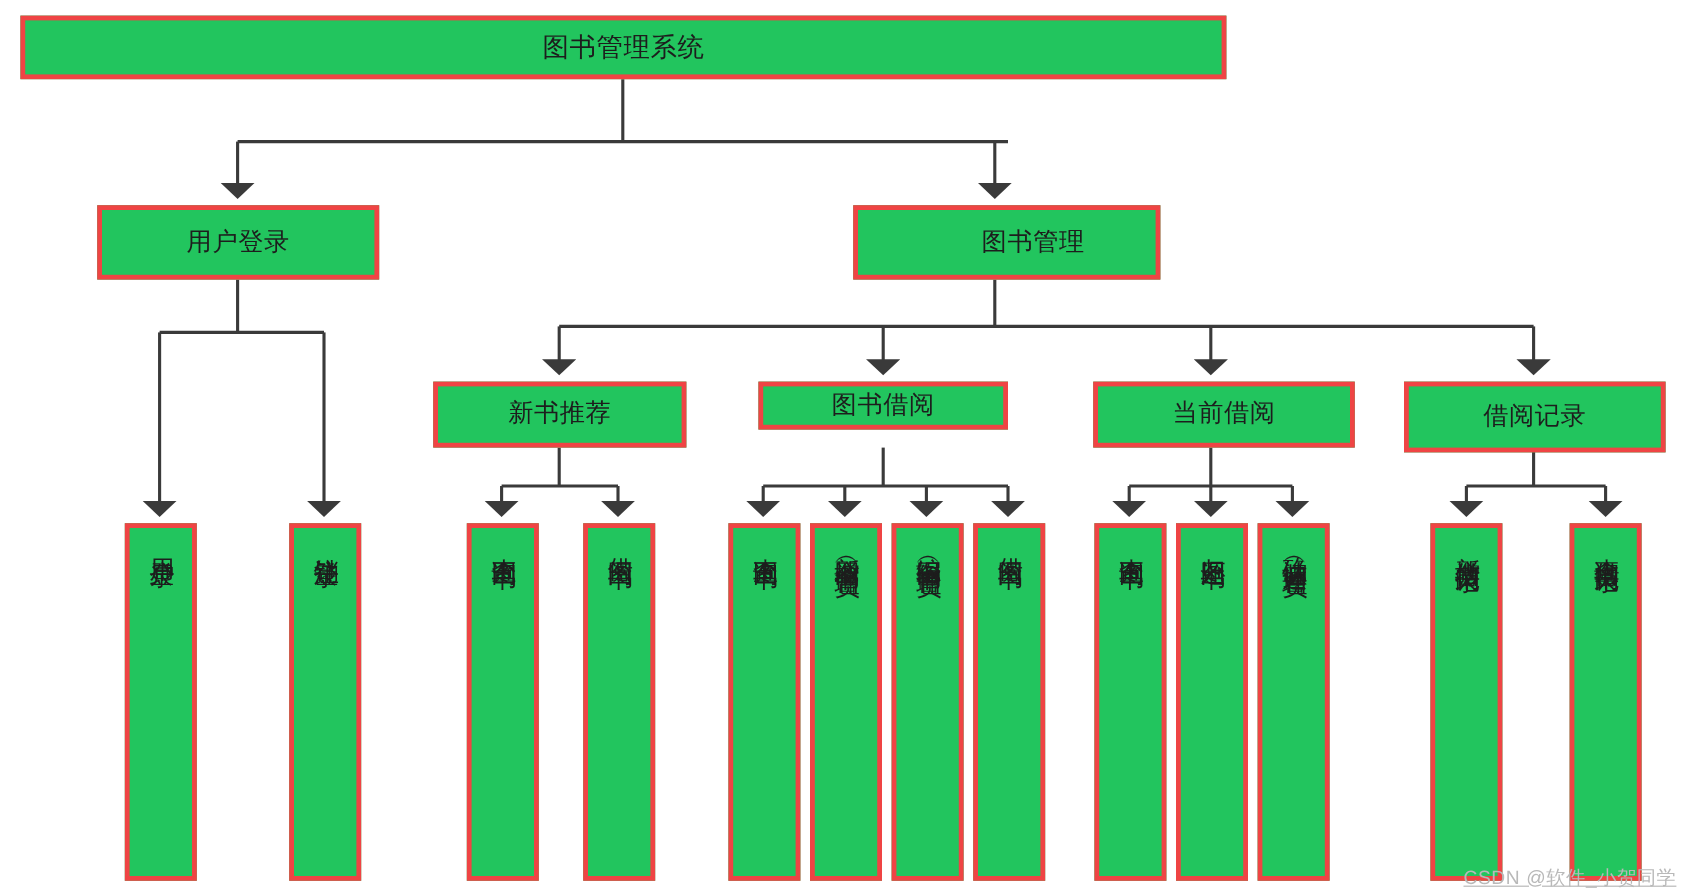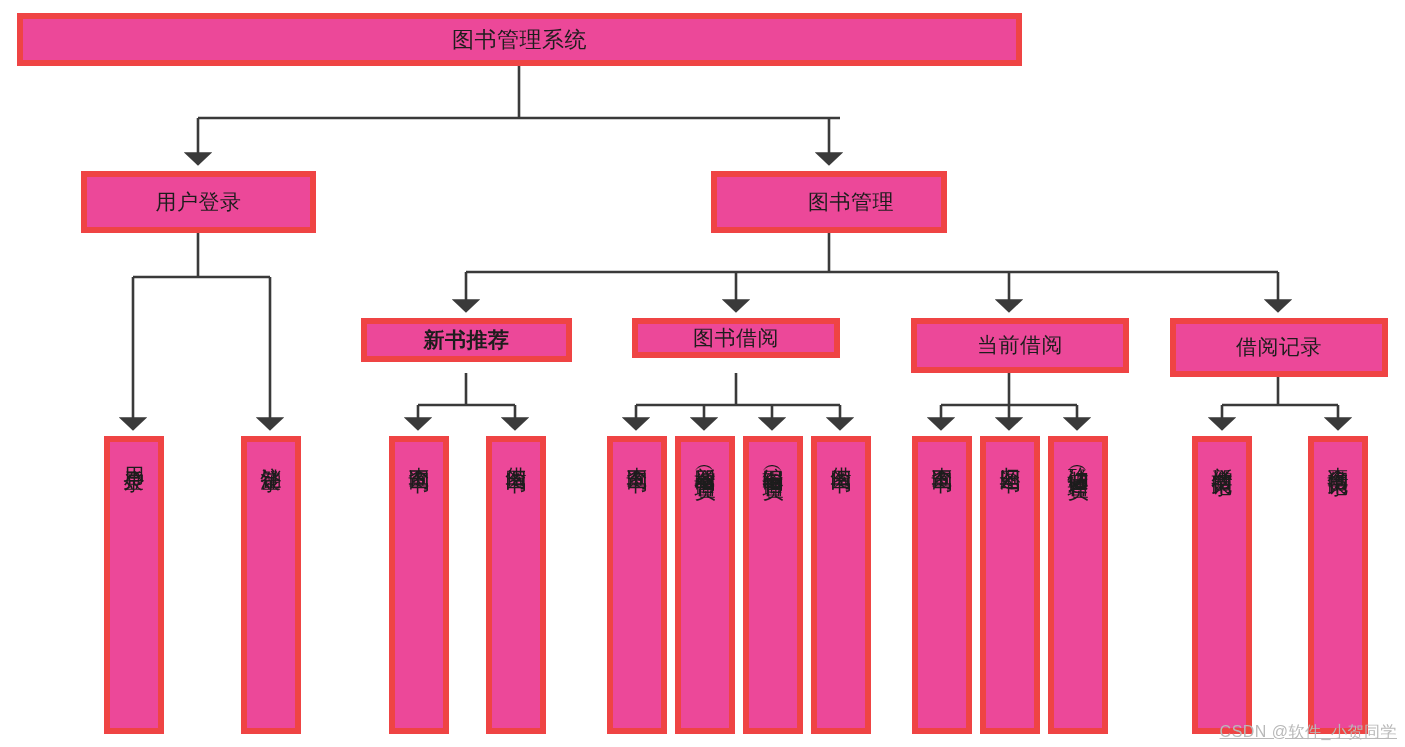--- a/index.html
+++ b/index.html
@@ -21,22 +21,22 @@
     position: absolute;
     left: 0;
     top: 0;
     width: 1405px;
     height: 747px;
     pointer-events: none;
   }
   .node {
     position: absolute;
     box-sizing: border-box;
-    border: 6px solid #ef4444;
-    background: #ec4899;
+    border: 4px solid #ef4444;
+    background: #22c55e;
     display: flex;
     align-items: center;
     justify-content: center;
     color: #1d1d1d;
   }
   .node .lbl {
     display: block;
     text-align: center;
     line-height: 1.18;
     white-space: pre;
@@ -131,25 +131,25 @@
   </svg>
 
   <div class="node horiz root" style="left:17px; top:13px; width:1005px; height:53px;">
     <span class="lbl">图书管理系统</span>
   </div>
 
   <div class="node horiz" style="left:81px; top:171px; width:235px; height:62px;">
     <span class="lbl">用户登录</span>
   </div>
 
-  <div class="node horiz" style="left:711px; top:171px; width:236px; height:62px;padding-left:44px;">
+  <div class="node horiz" style="left:711px; top:171px; width:256px; height:62px;padding-left:44px;">
     <span class="lbl">图书管理</span>
   </div>
 
-  <div class="node horiz" style="left:361px; top:318px; width:211px; height:44px;font-weight:bold;">
+  <div class="node horiz" style="left:361px; top:318px; width:211px; height:55px;">
     <span class="lbl">新书推荐</span>
   </div>
 
   <div class="node horiz" style="left:632px; top:318px; width:208px; height:40px;">
     <span class="lbl">图书借阅</span>
   </div>
 
   <div class="node horiz" style="left:900px; top:318px; width:218px; height:55px;margin-left:11px;">
     <span class="lbl">当前借阅</span>
   </div>

